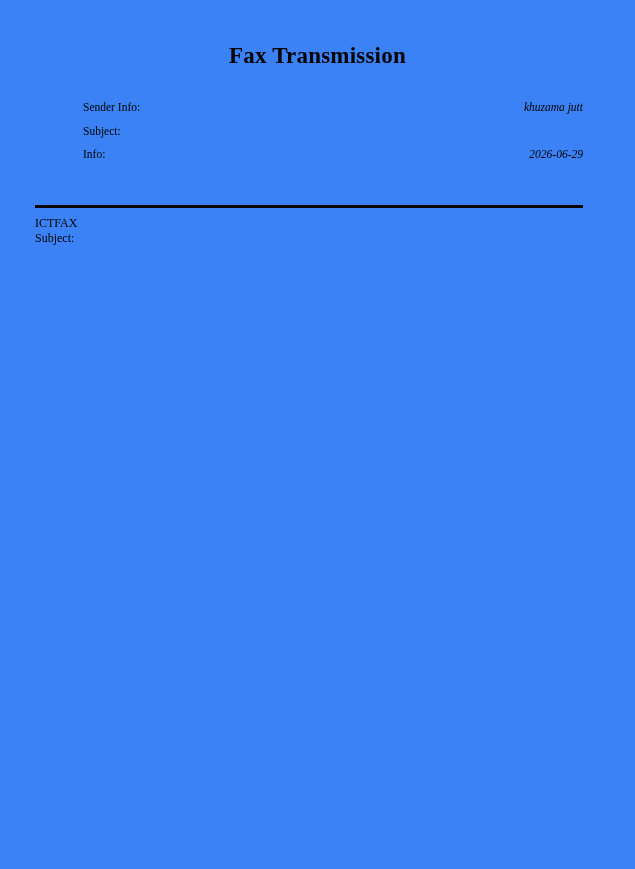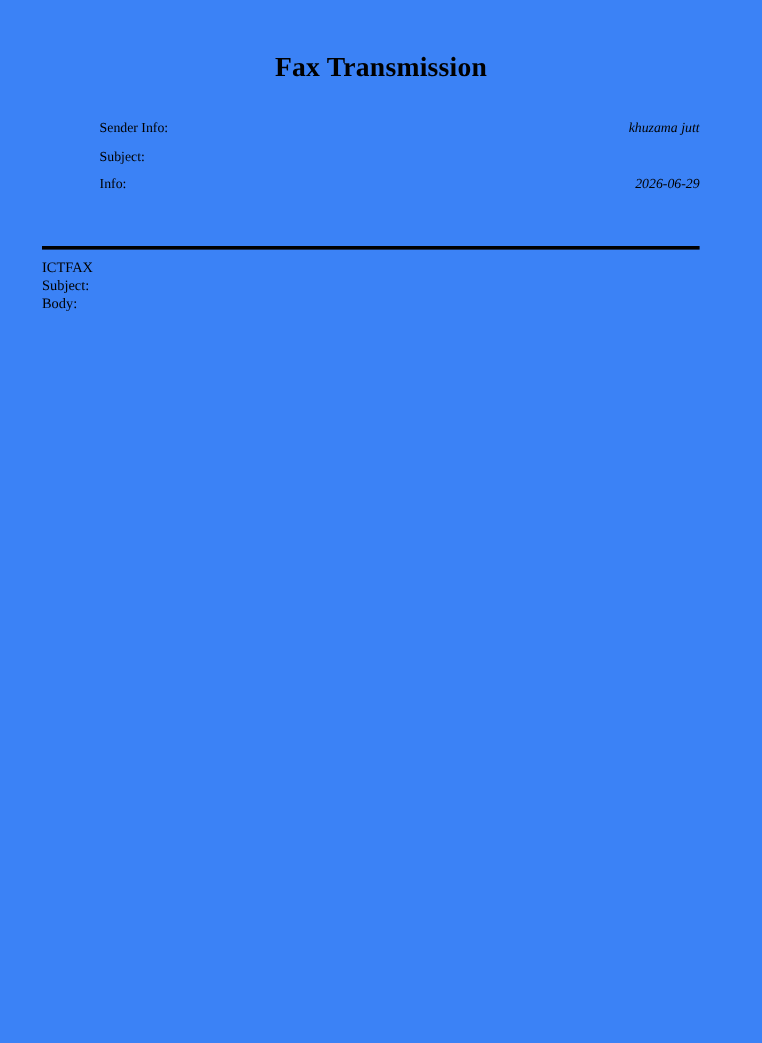--- a/index.html
+++ b/index.html
@@ -103,16 +103,15 @@
       <span class="meta-value">2026-06-29</span>
     </div>
 
   </div>
 
   <div class="divider"></div>
 
   <div class="content">
     <div>ICTFAX</div>
     <div>Subject:</div>
-    <div>Body:</div>
   </div>
 
 </div>
 
 </body></html>

